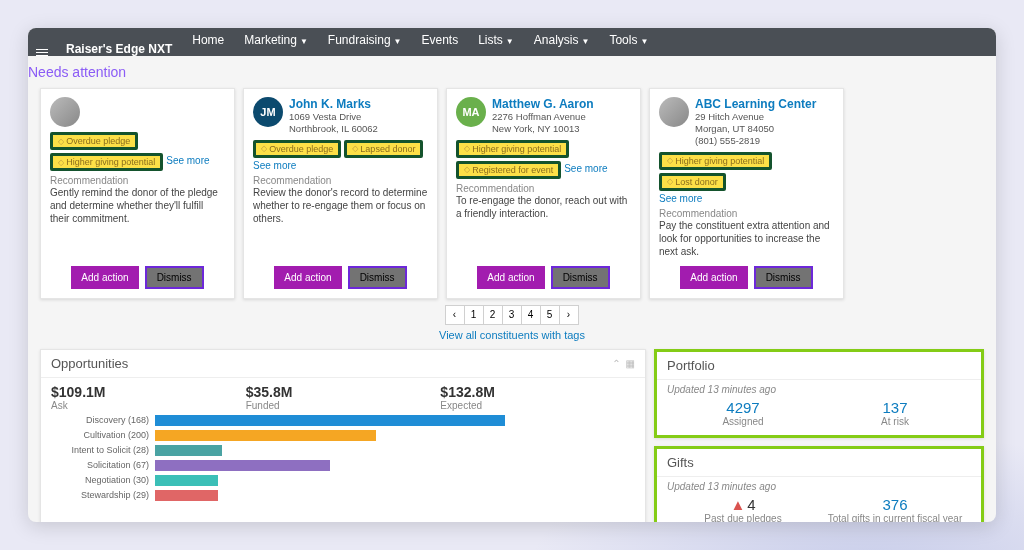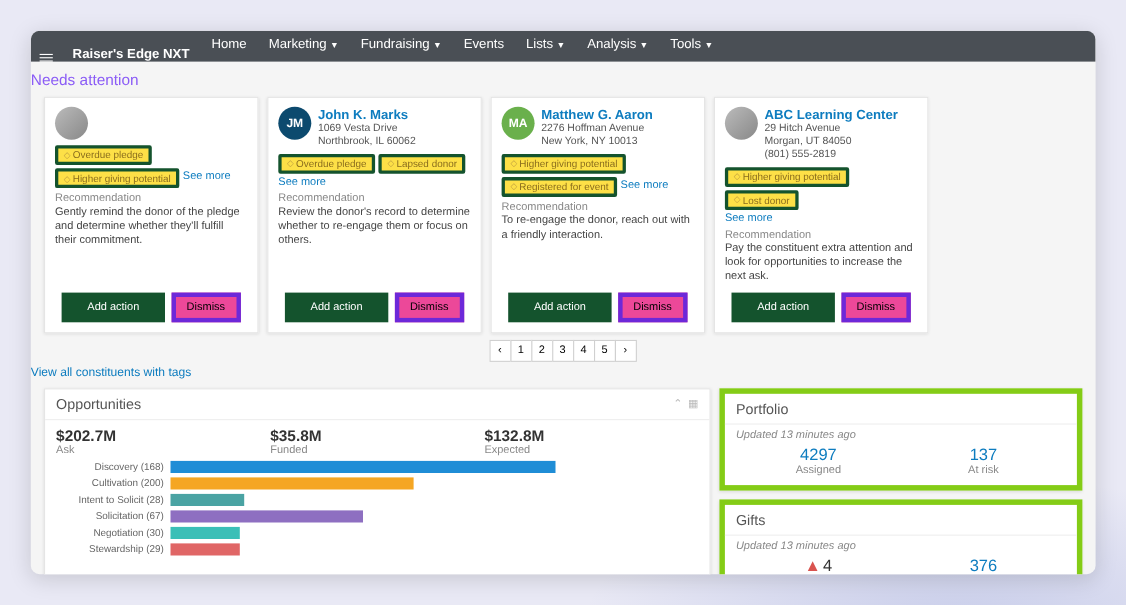--- a/index.html
+++ b/index.html
@@ -21,40 +21,40 @@
 .avatar.img{background:linear-gradient(135deg,#bbb,#888)}
 .c-name{color:#0d7cbf;font-weight:600;font-size:12px}
 .c-addr{color:#555;font-size:9.5px;line-height:1.25}
 .tags{display:flex;flex-wrap:wrap;gap:3px;margin-top:5px}
 .tag{border:3px solid #14532d;background:#fde047;padding:1px 5px;border-radius:2px;font-size:9px;color:#8a6d1d;display:flex;align-items:center;gap:2px}
 .tag::before{content:"◇";font-size:8px;color:#c0a040}
 .see-more{color:#0d7cbf;font-size:10px;margin-top:2px;cursor:pointer}
 .rec-label{color:#888;font-size:10px;margin-top:4px}
 .rec-text{color:#444;font-size:10px;line-height:1.3}
 .card-actions{display:flex;gap:6px;justify-content:center;margin-top:auto;padding-top:8px}
-.btn-primary{background:#14532d;color:#fff;border:none;padding:4px 23px;font-size:10px;cursor:pointer}
-.btn-secondary{background:#ec4899;border:4px solid #6d28d9;padding:4px 10px;font-size:10px;cursor:pointer}
+.btn-primary{background:#a21caf;color:#fff;border:none;padding:4px 10px;font-size:10px;cursor:pointer}
+.btn-secondary{background:#737373;border:2px solid #6d28d9;padding:4px 10px;font-size:10px;cursor:pointer}
 .pager{display:flex;justify-content:center;gap:0;margin-top:6px}
 .pager span{border:1px solid #d0d0d0;margin-left:-1px;width:20px;height:20px;display:flex;align-items:center;justify-content:center;font-size:10px;background:#fff;cursor:pointer}
-.view-all{text-align:left;color:#0d7cbf;font-size:11px;margin-top:4px;cursor:pointer}
+.view-all{text-align:center;color:#0d7cbf;font-size:11px;margin-top:4px;cursor:pointer}
 .lower{display:flex;gap:8px;padding:8px 12px 0}
 .opp-panel{flex:1;background:#fff;border:1px solid #e5e5e5;box-shadow:0 1px 3px rgba(0,0,0,.1)}
 .panel-head{display:flex;align-items:center;justify-content:space-between;padding:6px 10px;border-bottom:1px solid #eee}
 .panel-head h3{color:#555;font-weight:normal;font-size:13px}
 .panel-tools{color:#bbb;font-size:10px;display:flex;gap:5px}
 .opp-stats{display:flex;padding:6px 10px 2px}
 .opp-stat{flex:1}
 .opp-stat .big{font-weight:700;font-size:14px;color:#333}
 .opp-stat .small{font-size:10px;color:#888}
 .chart{padding:0 10px 6px}
 .row{display:flex;align-items:center;height:15px;gap:6px}
 .row .lbl{width:98px;text-align:right;font-size:9px;color:#666}
 .row .bar{height:11px}
 .side{width:330px;display:flex;flex-direction:column;gap:8px}
-.panel{background:#fff;border:5px solid #84cc16;box-shadow:0 1px 3px rgba(0,0,0,.1)}
+.panel{background:#fff;border:3px solid #84cc16;box-shadow:0 1px 3px rgba(0,0,0,.1)}
 .panel .upd{font-style:italic;color:#888;font-size:10px;padding:4px 10px 0}
 .stat-row{display:flex;padding:4px 10px 8px}
 .stat{flex:1;text-align:center}
 .stat .num{color:#0d7cbf;font-weight:400;font-size:15px}
 .stat .lbl{font-size:10px;color:#888}
 .stat .num.warn{color:#333}
 .warn-ico{color:#d9534f;margin-right:2px}
 </style>
 </head>
 <body>
@@ -176,21 +176,21 @@
     <div class="opp-panel">
       <div class="panel-head">
         <h3>Opportunities</h3>
         <div class="panel-tools">
           <span>⌃</span>
           <span>▦</span>
         </div>
       </div>
       <div class="opp-stats" id="opp-stats">
           <div class="opp-stat">
-            <div class="big">$202.7M</div>
+            <div class="big">$109.1M</div>
             <div class="small">Ask</div>
           </div>
           <div class="opp-stat">
             <div class="big">$35.8M</div>
             <div class="small">Funded</div>
           </div>
           <div class="opp-stat">
             <div class="big">$132.8M</div>
             <div class="small">Expected</div>
           </div>

